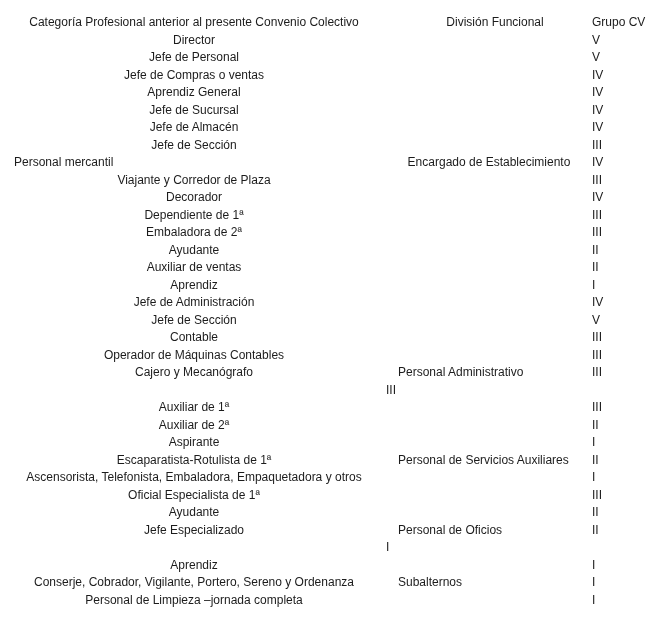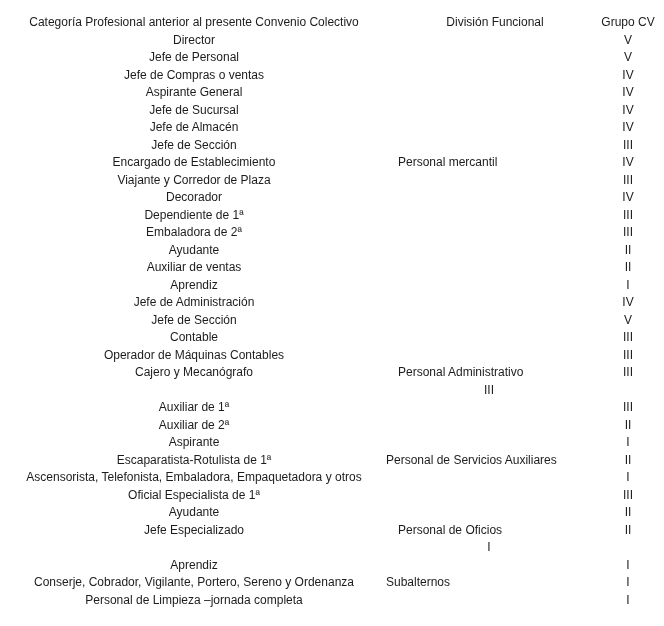--- a/index.html
+++ b/index.html
@@ -33,25 +33,24 @@
     text-align: center;
   }
   .div-cell {
     position: relative;
     padding-left: 12px;
   }
   .header-row .div-cell {
     text-align: center;
   }
   .grp-cell {
-    text-align: center;
   }
   .div-label.straddle {
     position: absolute;
-    left: 0;
+    left: 12px;
     bottom: 0;
     transform: translateY(50%);
     white-space: nowrap;
     line-height: 17.5px;
   }
 </style>
 </head>
 <body>
 
 <div class="doc-table">
@@ -79,21 +78,21 @@
 
   <div class="row">
     <div class="cell cat-cell">Jefe de Compras o ventas</div>
     <div class="cell div-cell">
       <span class="div-label"></span>
     </div>
     <div class="cell grp-cell">IV</div>
   </div>
 
   <div class="row">
-    <div class="cell cat-cell">Aspirante General</div>
+    <div class="cell cat-cell">Aprendiz General</div>
     <div class="cell div-cell">
       <span class="div-label"></span>
     </div>
     <div class="cell grp-cell">IV</div>
   </div>
 
   <div class="row">
     <div class="cell cat-cell">Jefe de Sucursal</div>
     <div class="cell div-cell">
       <span class="div-label"></span>
@@ -111,24 +110,24 @@
 
   <div class="row">
     <div class="cell cat-cell">Jefe de Sección</div>
     <div class="cell div-cell">
       <span class="div-label"></span>
     </div>
     <div class="cell grp-cell">III</div>
   </div>
 
   <div class="row">
+    <div class="cell div-cell">
+      <span class="div-label">Personal mercantil</span>
+    </div>
     <div class="cell cat-cell">Encargado de Establecimiento</div>
-    <div class="cell div-cell">
-      <span class="div-label">Personal mercantil</span>
-    </div>
     <div class="cell grp-cell">IV</div>
   </div>
 
   <div class="row">
     <div class="cell cat-cell">Viajante y Corredor de Plaza</div>
     <div class="cell div-cell">
       <span class="div-label"></span>
     </div>
     <div class="cell grp-cell">III</div>
   </div>

